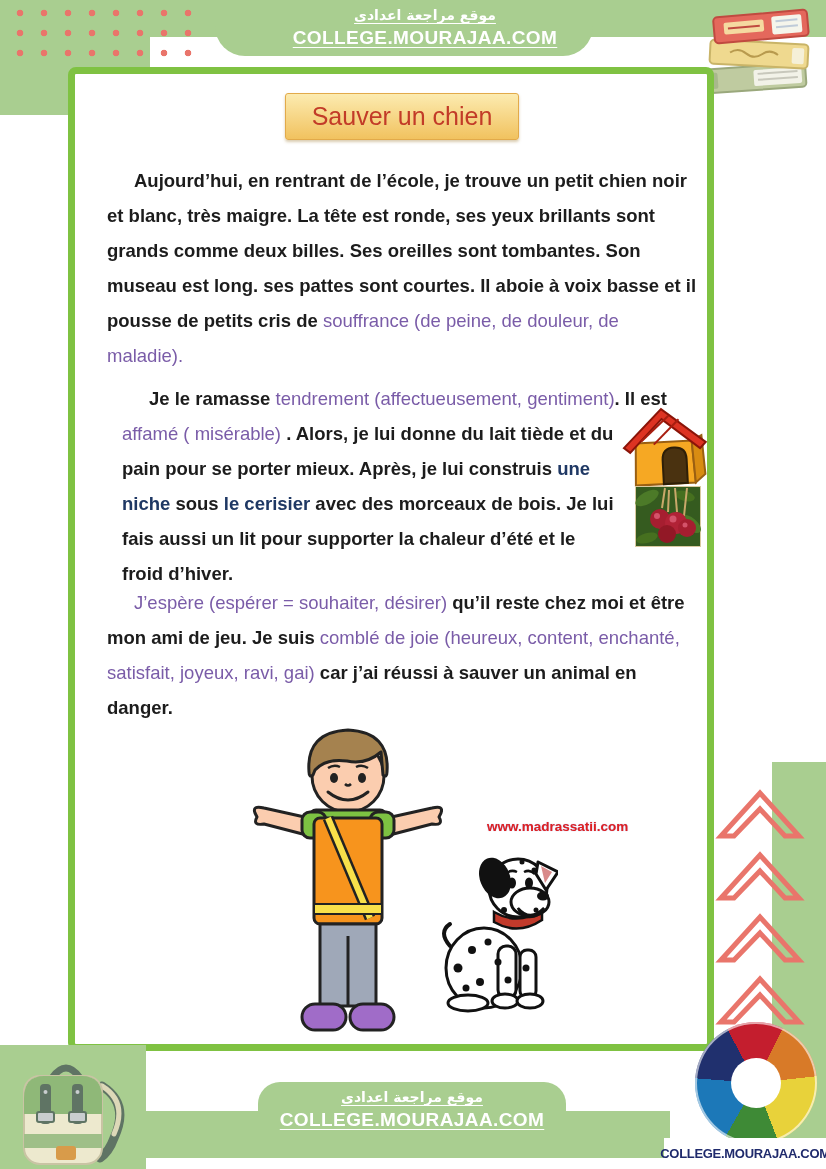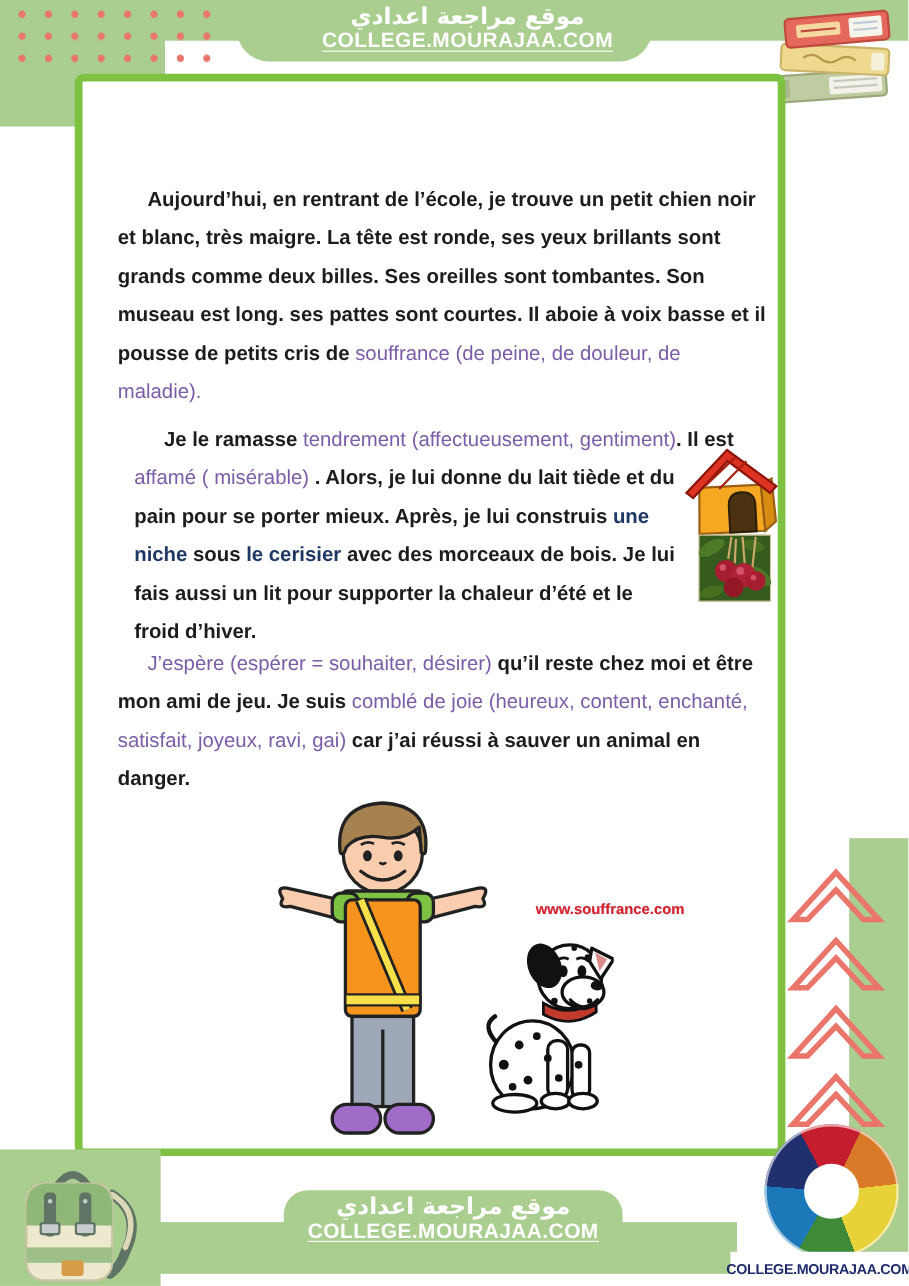--- a/index.html
+++ b/index.html
@@ -9,22 +9,22 @@
   
   .sage{background:#A9CE90;}
   .top-band{position:absolute;left:0;top:0;width:826px;height:37px;}
   .top-left-block{position:absolute;left:0;top:0;width:150px;height:115px;}
   .dots{position:absolute;left:0;top:0;width:206px;height:60px;
         background-image:radial-gradient(circle,#E9756B 3.1px,rgba(0,0,0,0) 3.6px);
         background-size:24px 20px;background-position:8px 3px;}
   .header-bump{position:absolute;left:215px;top:0;width:378px;height:56px;
                border-radius:0 0 30px 30px;}
   .banner-text{position:absolute;text-align:center;color:#ffffff;}
-  .banner-text .ar{font-family:"DejaVu Sans",sans-serif;font-size:21px;font-weight:bold;
-                   text-underline-offset:3px;direction:rtl;line-height:22px;}
+  .banner-text .ar{font-family:"DejaVu Sans",sans-serif;font-size:14px;font-weight:bold;
+                   text-decoration:underline;text-underline-offset:3px;direction:rtl;line-height:22px;}
   .banner-text .url{font-size:19px;font-weight:bold;letter-spacing:.4px;
                     text-decoration:underline;text-underline-offset:3px;line-height:23px;}
   .header-text{left:245px;top:4px;width:360px;}
 
   .footer-band{position:absolute;left:0;top:1111px;width:670px;height:47px;}
   .footer-bump{position:absolute;left:258px;top:1082px;width:308px;height:32px;
                border-radius:22px 22px 0 0;}
   .footer-text{left:262px;top:1086px;width:300px;}
   .bottom-left-block{position:absolute;left:0;top:1045px;width:146px;height:124px;}
 
@@ -99,20 +99,23 @@
       <rect x="18" y="8" width="94" height="26" rx="4" fill="#E4685C" stroke="#C04A40" stroke-width="2"></rect>
       <rect x="28" y="14" width="40" height="12" rx="2" fill="#F5D9A0"></rect>
       <line x1="32" y1="20" x2="64" y2="20" stroke="#C04A40" stroke-width="2"></line>
       <rect x="76" y="12" width="30" height="18" rx="2" fill="#F5F5EB"></rect>
       <line x1="80" y1="17" x2="102" y2="17" stroke="#BFCBD8" stroke-width="2"></line>
       <line x1="80" y1="23" x2="102" y2="23" stroke="#BFCBD8" stroke-width="2"></line>
     </g>
   </svg>
 
   <div class="frame">
+    <div class="title-banner">
+      <span>Sauver un chien</span>
+    </div>
 
     <p class="doc-text p1"><span class="seg-black">Aujourd’hui, en rentrant de l’école, je trouve un petit chien noir et blanc, très maigre. La tête est ronde, ses yeux brillants sont grands comme deux billes. Ses oreilles sont tombantes. Son museau est long. ses pattes sont courtes. Il aboie à voix basse et il pousse de petits cris de </span><span class="seg-purple">souffrance (de peine, de douleur, de maladie).</span></p>
 
     <p class="doc-text p2"><span class="img-spacer"></span><span class="seg-black">Je le ramasse </span><span class="seg-purple">tendrement (affectueusement, gentiment)</span><span class="seg-black">. Il est </span><span class="seg-purple">affamé ( misérable)</span><span class="seg-black"> . Alors, je lui donne du lait tiède et du pain pour se porter mieux. Après, je lui construis </span><span class="seg-blue">une niche</span><span class="seg-black"> sous </span><span class="seg-blue">le cerisier</span><span class="seg-black"> avec des morceaux de bois. Je lui fais aussi un lit pour supporter la chaleur d’été et le froid d’hiver.</span></p>
 
     <p class="doc-text p3"><span class="seg-purple">J’espère (espérer = souhaiter, désirer)</span><span class="seg-black"> qu’il reste chez moi et être mon ami de jeu. Je suis </span><span class="seg-purple">comblé de joie (heureux, content, enchanté, satisfait, joyeux, ravi, gai)</span><span class="seg-black"> car j’ai réussi à sauver un animal en danger.</span></p>
   </div>
 
   <svg class="abs" style="left:618px;top:404px" width="94" height="84" viewBox="0 0 94 84">
     <g transform="rotate(-3 47 44)">
@@ -162,21 +165,21 @@
     <line x1="80" y1="100" x2="122" y2="200" stroke="#F9E04A" stroke-width="6"></line>
     <rect x="66" y="186" width="68" height="10" fill="#F9E04A" stroke="#222" stroke-width="2"></rect>
 
     <rect x="72" y="206" width="56" height="82" fill="#9FA8B8" stroke="#222" stroke-width="3"></rect>
     <line x1="100" y1="218" x2="100" y2="288" stroke="#222" stroke-width="3"></line>
 
     <rect x="54" y="286" width="44" height="26" rx="13" fill="#A06CC8" stroke="#222" stroke-width="3"></rect>
     <rect x="102" y="286" width="44" height="26" rx="13" fill="#A06CC8" stroke="#222" stroke-width="3"></rect>
   </svg>
 
-  <div class="watermark">www.souffrance.com</div>
+  <div class="watermark">www.madrassatii.com</div>
 
   <svg class="abs" style="left:442px;top:850px" width="116" height="163" viewBox="0 0 116 163">
     <path d="M8,96 Q-4,82 8,74" fill="none" stroke="#111" stroke-width="4" stroke-linecap="round"></path>
     <ellipse cx="42" cy="118" rx="38" ry="40" fill="#fff" stroke="#111" stroke-width="3"></ellipse>
     <ellipse cx="26" cy="153" rx="20" ry="8" fill="#fff" stroke="#111" stroke-width="3"></ellipse>
     <rect x="56" y="96" width="18" height="52" rx="8" fill="#fff" stroke="#111" stroke-width="3"></rect>
     <rect x="78" y="100" width="16" height="48" rx="7" fill="#fff" stroke="#111" stroke-width="3"></rect>
     <ellipse cx="63" cy="151" rx="13" ry="7" fill="#fff" stroke="#111" stroke-width="3"></ellipse>
     <ellipse cx="88" cy="151" rx="13" ry="7" fill="#fff" stroke="#111" stroke-width="3"></ellipse>
 

